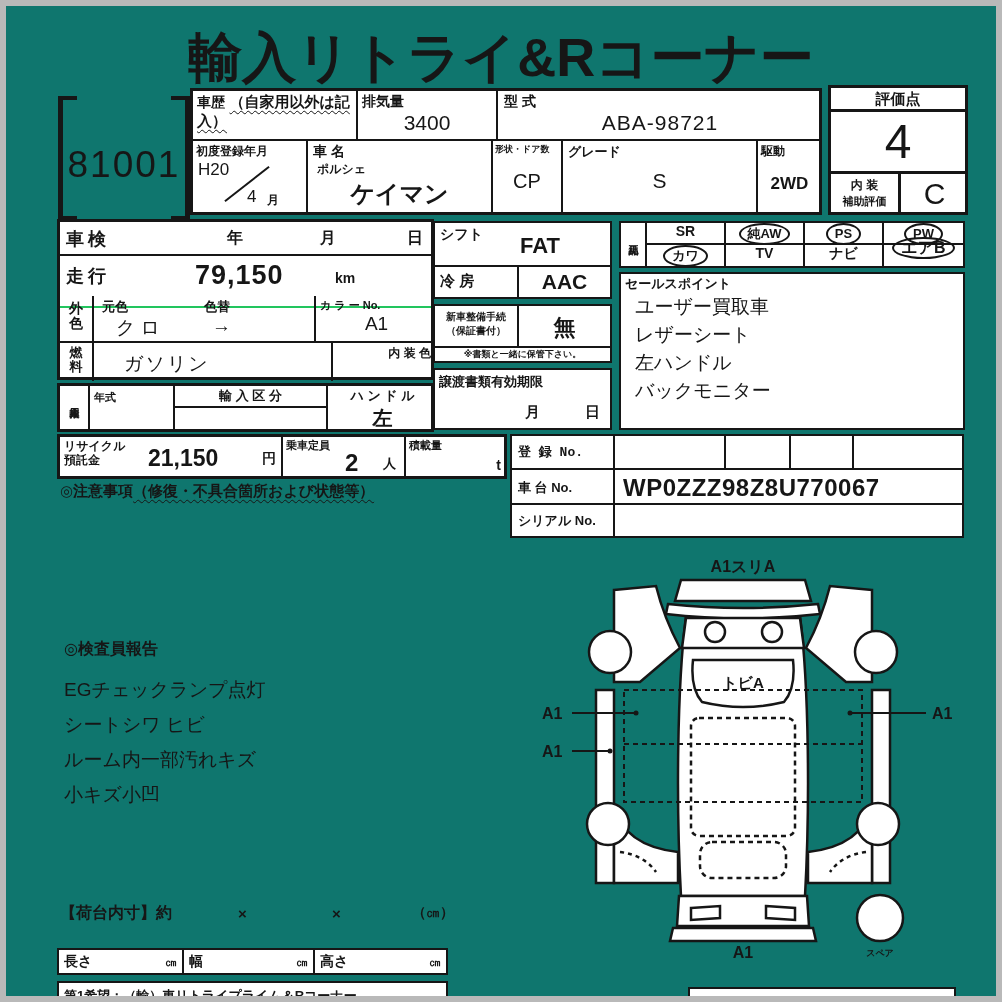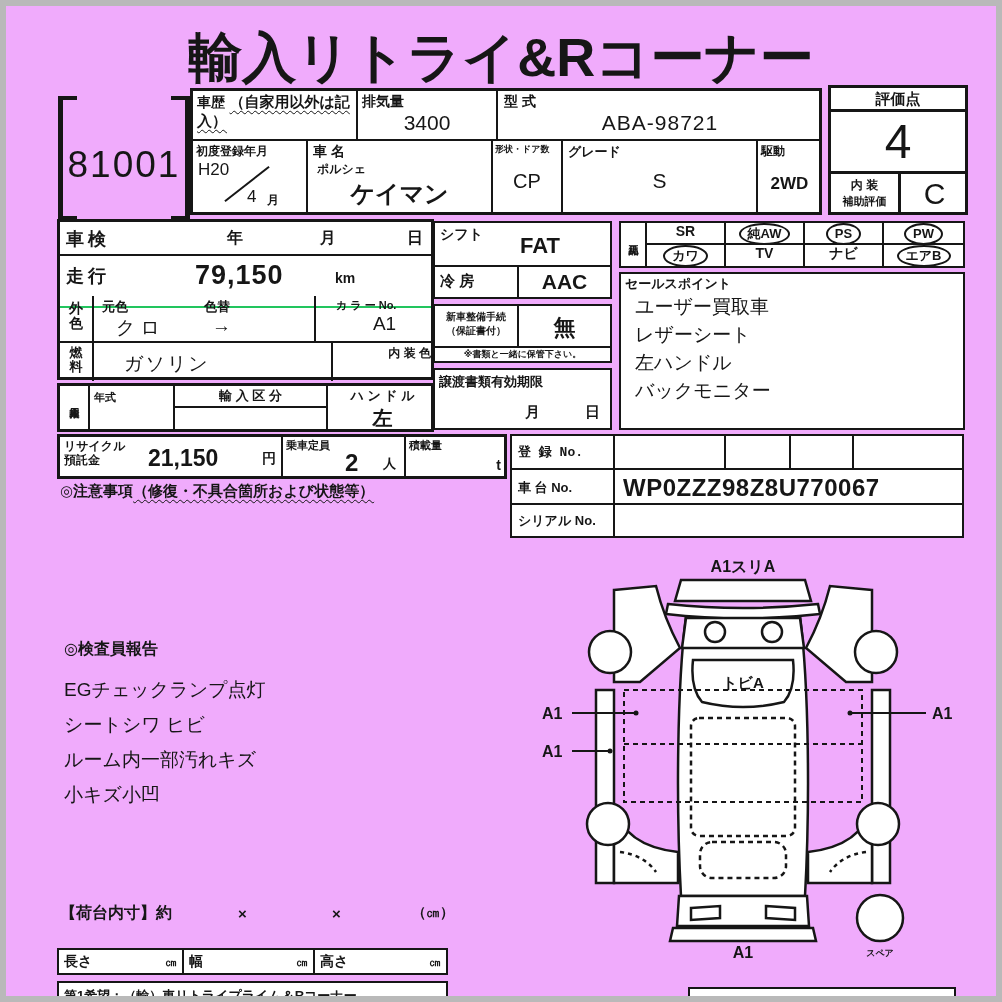--- a/index.html
+++ b/index.html
@@ -1,16 +1,16 @@
 <!DOCTYPE html>
 <html><head>
 <meta charset="utf-8">
 <style>
   html,body{margin:0;padding:0;background:#e8e8e8;}
-  #page{position:relative;width:1002px;height:1002px;background:#f0abfc;overflow:hidden;
+  #page{position:relative;width:1002px;height:1002px;background:#0f766e;overflow:hidden;
         font-family:"Liberation Sans","DejaVu Sans",sans-serif;color:#161616;}
   .abs{position:absolute;}
   .b{font-weight:bold;}
   .box{position:absolute;border:2px solid #161616;background:#fff;box-sizing:border-box;}
   .thick{border-width:3px;}
   .cell{position:absolute;box-sizing:border-box;}
   .wavy{text-decoration:underline wavy 1px #161616;text-underline-offset:3px;}
   .stk{display:inline-block;width:1.05em;word-break:break-all;line-height:1.08;font-weight:bold;}
   .vert{writing-mode:vertical-rl;text-orientation:upright;font-weight:bold;}
   .oval{display:inline-block;border:2px solid #161616;border-radius:50%;padding:0 7px;line-height:18px;}
@@ -100,21 +100,21 @@
 
     <div class="cell" style="left:0;top:74px;width:34px;height:47px;border-bottom:2px solid #161616;border-right:2px solid #161616;text-align:center;padding-top:5px;">
       <span class="stk" style="font-size:14px;">外色</span>
     </div>
     <div class="cell" style="left:34px;top:74px;width:222px;height:47px;border-bottom:2px solid #161616;border-right:2px solid #161616;">
       <span class="abs b" style="left:8px;top:2px;font-size:13px;">元色</span>
       <span class="abs b" style="left:110px;top:2px;font-size:13px;font-family:Liberation Serif, serif;">色替</span>
       <span class="abs" style="left:22px;top:19px;font-size:19px;letter-spacing:5px;">クロ</span>
       <span class="abs b" style="left:118px;top:19px;font-size:19px;">→</span>
     </div>
-    <div class="cell" style="left:256px;top:74px;width:121px;height:47px;border-bottom:2px solid #161616;padding-left:16px;">
+    <div class="cell" style="left:256px;top:74px;width:121px;height:47px;border-bottom:2px solid #161616;">
       <div class="b" style="font-size:11px;padding:2px 4px 0;">カ ラ ー No.</div>
       <div style="font-size:19px;text-align:center;">A1</div>
     </div>
 
     <div class="cell" style="left:0;top:121px;width:34px;height:38px;border-right:2px solid #161616;text-align:center;padding-top:3px;">
       <span class="stk" style="font-size:13px;">燃料</span>
     </div>
     <div class="cell" style="left:34px;top:121px;width:239px;height:38px;border-right:2px solid #161616;">
       <span class="abs" style="left:30px;top:8px;font-size:19px;letter-spacing:2px;">ガソリン</span>
     </div>
@@ -167,21 +167,21 @@
     <div class="cell" style="left:0;top:0;width:26px;height:100%;border-right:2px solid #161616;text-align:center;">
       <span class="vert" style="font-size:10px;line-height:1;margin-top:1px;">純正品</span>
     </div>
     <div class="cell" style="left:26px;top:0;width:79px;height:22px;border-right:2px solid #161616;border-bottom:2px solid #161616;text-align:center;font-size:14px;font-weight:bold;"><span>SR</span></div>
     <div class="cell" style="left:105px;top:0;width:79px;height:22px;border-right:2px solid #161616;border-bottom:2px solid #161616;text-align:center;font-size:13px;font-weight:bold;"><span class="oval">純AW</span></div>
     <div class="cell" style="left:184px;top:0;width:79px;height:22px;border-right:2px solid #161616;border-bottom:2px solid #161616;text-align:center;font-size:13px;font-weight:bold;"><span class="oval">PS</span></div>
     <div class="cell" style="left:263px;top:0;width:79px;height:22px;border-bottom:2px solid #161616;text-align:center;font-size:13px;font-weight:bold;"><span class="oval">PW</span></div>
     <div class="cell" style="left:26px;top:22px;width:79px;height:21px;border-right:2px solid #161616;text-align:center;font-size:13px;font-weight:bold;"><span class="oval">カワ</span></div>
     <div class="cell" style="left:105px;top:22px;width:79px;height:21px;border-right:2px solid #161616;text-align:center;font-size:14px;font-weight:bold;"><span>TV</span></div>
     <div class="cell" style="left:184px;top:22px;width:79px;height:21px;border-right:2px solid #161616;text-align:center;font-size:14px;font-weight:bold;"><span>ナビ</span></div>
-    <div class="cell" style="left:263px;top:22px;width:79px;height:21px;text-align:center;font-size:13px;font-weight:bold;text-decoration:underline;"><span class="oval">エアB</span></div>
+    <div class="cell" style="left:263px;top:14px;width:79px;height:21px;text-align:center;font-size:16px;font-weight:bold;text-decoration:underline;"><span class="oval">エアB</span></div>
   </div>
 
   <div class="box" style="left:619px;top:272px;width:346px;height:158px;">
     <div class="b" style="font-size:13px;padding:1px 4px 0;">セールスポイント</div>
     <div style="font-size:19px;line-height:28px;padding-left:14px;">
       <div>ユーザー買取車</div>
       <div>レザーシート</div>
       <div>左ハンドル</div>
       <div>バックモニター</div>
     </div>

